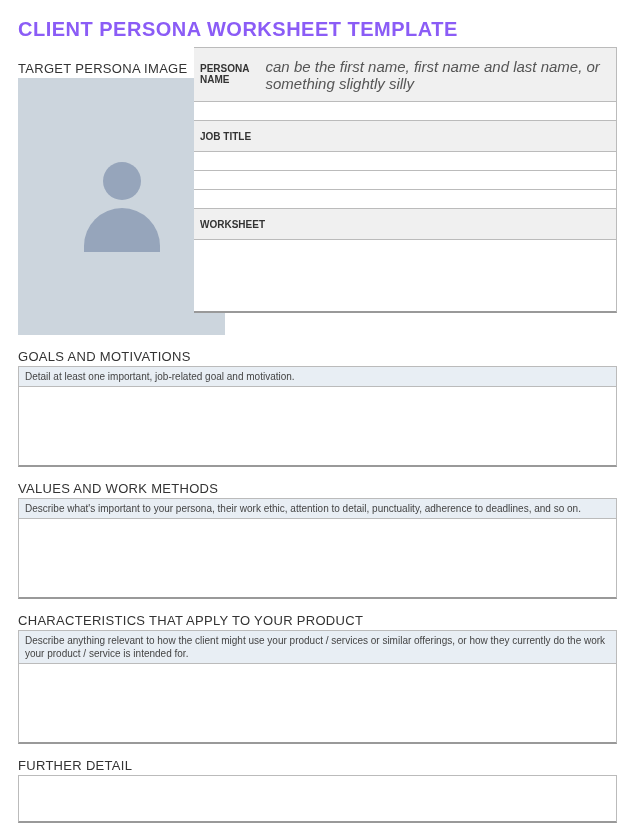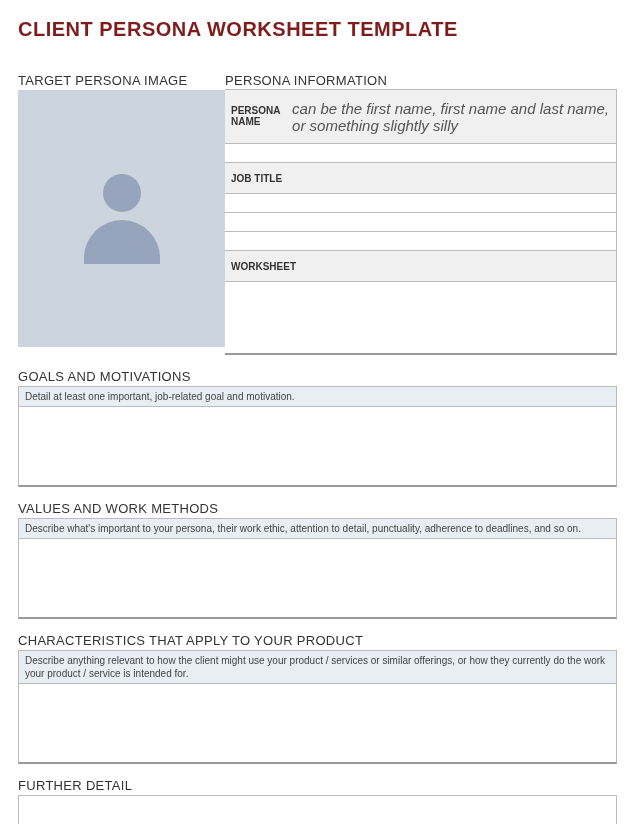--- a/index.html
+++ b/index.html
@@ -6,37 +6,37 @@
   body {
     font-family: "Century Gothic", "Arial", sans-serif;
     background: #fff;
     padding: 18px;
     width: 635px;
     color: #333;
   }
   .title {
     font-size: 20px;
     font-weight: bold;
-    color: #7f1d1d;
+    color: #8b5cf6;
     letter-spacing: 0.5px;
-    margin-bottom: 18px;
+    margin-bottom: 6px;
   }
   .section-header {
     font-size: 13px;
     color: #333;
     margin-top: 14px;
     margin-bottom: 2px;
     letter-spacing: 0.3px;
   }
   .top-row {
     display: flex;
     gap: 0;
   }
   .image-col {
-    width: 207px;
+    width: 176px;
     flex-shrink: 0;
   }
   .info-col {
     flex: 1;
   }
   .image-box {
     width: 207px;
     height: 257px;
     background: #ccd5dd;
     display: flex;
@@ -131,21 +131,20 @@
   <div class="image-col">
     <div class="section-header">TARGET PERSONA IMAGE</div>
     <div class="image-box">
       <div class="avatar-placeholder">
         <div class="avatar-head"></div>
         <div class="avatar-body"></div>
       </div>
     </div>
   </div>
   <div class="info-col">
-    <div class="section-header">PERSONA INFORMATION</div>
 
     <div class="field-label-row">
       <span>PERSONA NAME</span>
       <span class="hint">can be the first name, first name and last name, or something slightly silly</span>
     </div>
     <div class="field-input-row"></div>
 
     <div class="field-label-row">
       <span>JOB TITLE</span>
     </div>

